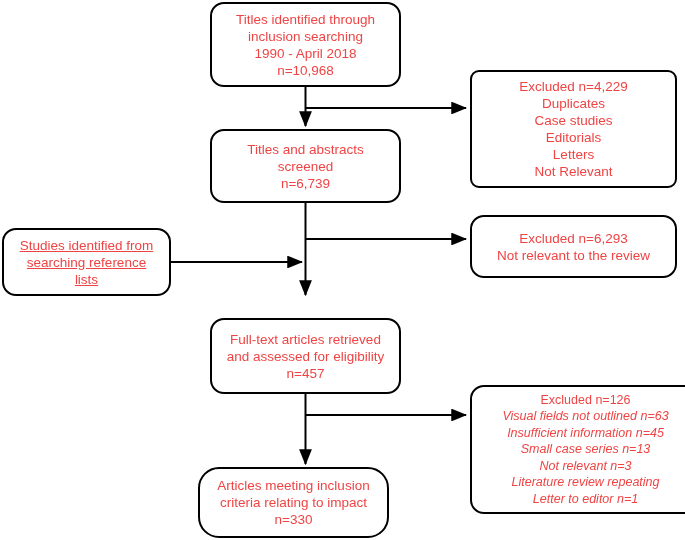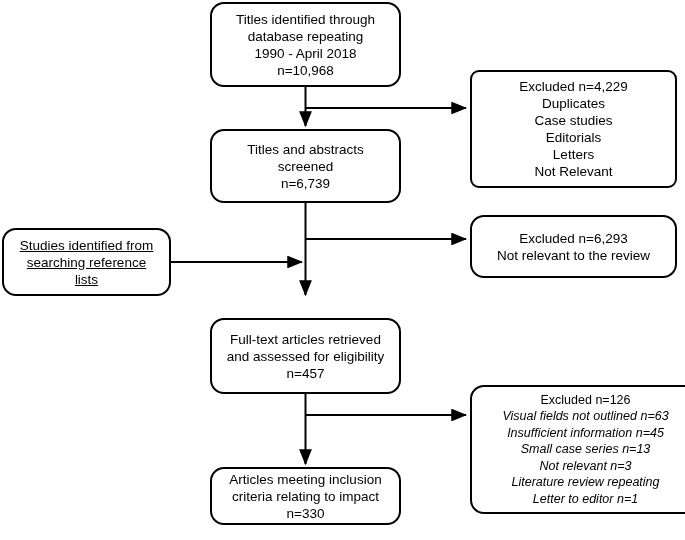--- a/index.html
+++ b/index.html
@@ -28,37 +28,37 @@
     position: absolute;
     box-sizing: border-box;
     border: 2px solid #000000;
     border-radius: 14px;
     background: #ffffff;
     display: flex;
     flex-direction: column;
     align-items: center;
     justify-content: center;
     text-align: center;
-    color: #000000;
+    color: #ef4444;
     font-size: 13.5px;
     line-height: 17px;
     padding: 4px 8px;
   }
   .node .line {
     display: block;
     white-space: nowrap;
   }
   .node.italic-detail .line.italic {
     font-style: italic;
   }
   
   #node-identified      { left: 210px; top: 2px;   width: 191px; height: 85px;  }
   #node-screened        { left: 210px; top: 129px; width: 191px; height: 74px;  }
   #node-fulltext        { left: 210px; top: 298px; width: 191px; height: 76px; margin-top: 20px;  }
-  #node-included        { left: 210px; top: 467px; width: 191px; height: 58px;  }
+  #node-included        { left: 198px; top: 467px; width: 191px; height: 71px; border-radius: 21px;  }
   #node-reference-lists { left: 2px;   top: 228px; width: 169px; height: 68px; text-decoration: underline;  }
   #node-excluded-screening  { left: 470px; top: 70px;  width: 207px; height: 118px; border-radius: 9px; }
   #node-excluded-relevance  { left: 470px; top: 215px; width: 207px; height: 63px;  }
   #node-excluded-fulltext   { left: 470px; top: 385px; width: 231px; height: 129px;
                               font-size: 12.5px; line-height: 16.5px; }
 </style>
 </head>
 <body>
 
 <div id="diagram-root">
@@ -94,21 +94,21 @@
       <line x1="305.5" y1="374" x2="305.5" y2="464" stroke="#000000" stroke-width="2" marker-end="url(#arrowhead)"></line>
     </g>
 
     <g>
       <line x1="306" y1="415" x2="466" y2="415" stroke="#000000" stroke-width="2" marker-end="url(#arrowhead)"></line>
     </g>
   </svg>
 
   <div class="node" id="node-identified">
     <span class="line">Titles identified through</span>
-    <span class="line">database repeating</span>
+    <span class="line">inclusion searching</span>
     <span class="line">1990 - April 2018</span>
     <span class="line">n=10,968</span>
   </div>
 
   <div class="node" id="node-screened">
     <span class="line">Titles and abstracts</span>
     <span class="line">screened</span>
     <span class="line">n=6,739</span>
   </div>
 

